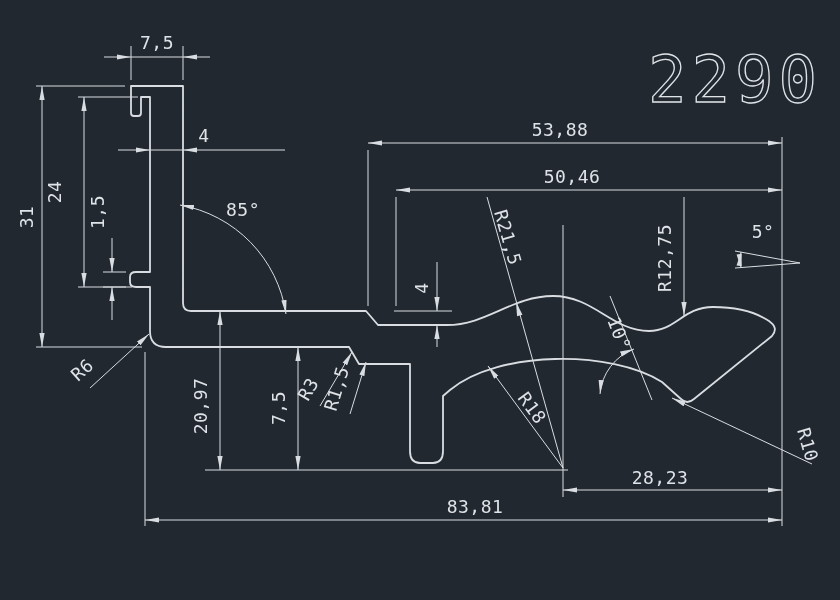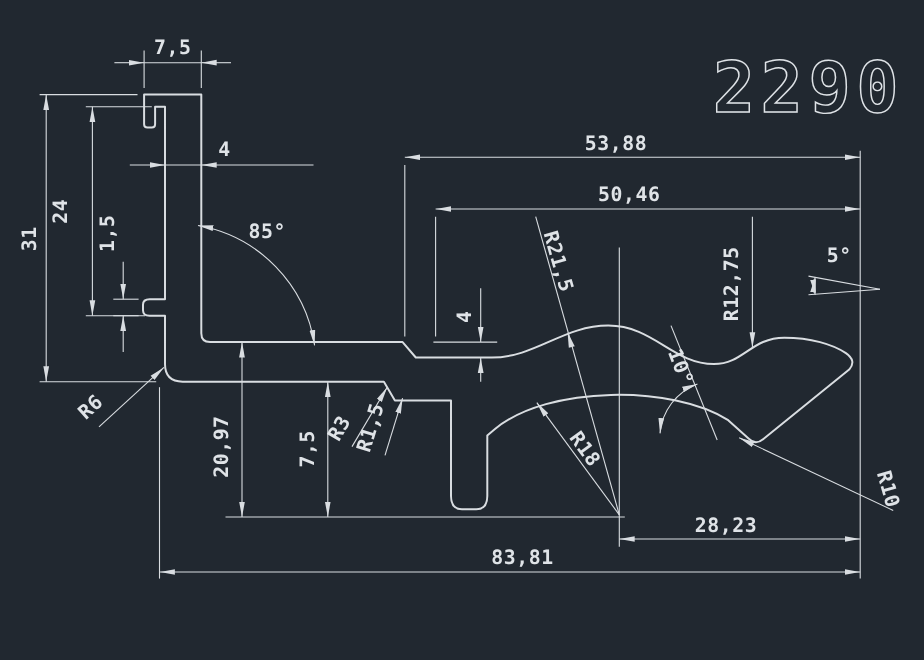--- a/index.html
+++ b/index.html
@@ -6,21 +6,20 @@
     --background:#212830;
     --lines:#d9dde1;
     --text:#dfe3e7;
   }
   html,body{margin:0;padding:0;background:var(--background);}
   .viewport{
     position:relative;
     width:840px;height:600px;
     background:var(--background);
     overflow:hidden;
-    font-weight:bold;
   }
   svg{display:block;}
   .profile{fill:none;stroke:var(--lines);stroke-width:1.8;stroke-linejoin:round;stroke-linecap:round;}
   .dl{fill:none;stroke:var(--lines);stroke-width:1;}
   .ahf{fill:var(--lines);stroke:none;}
   .dt{
     fill:var(--text);
     font-family:"DejaVu Sans Mono", monospace;
     font-size:18px;
     letter-spacing:0.5px;

